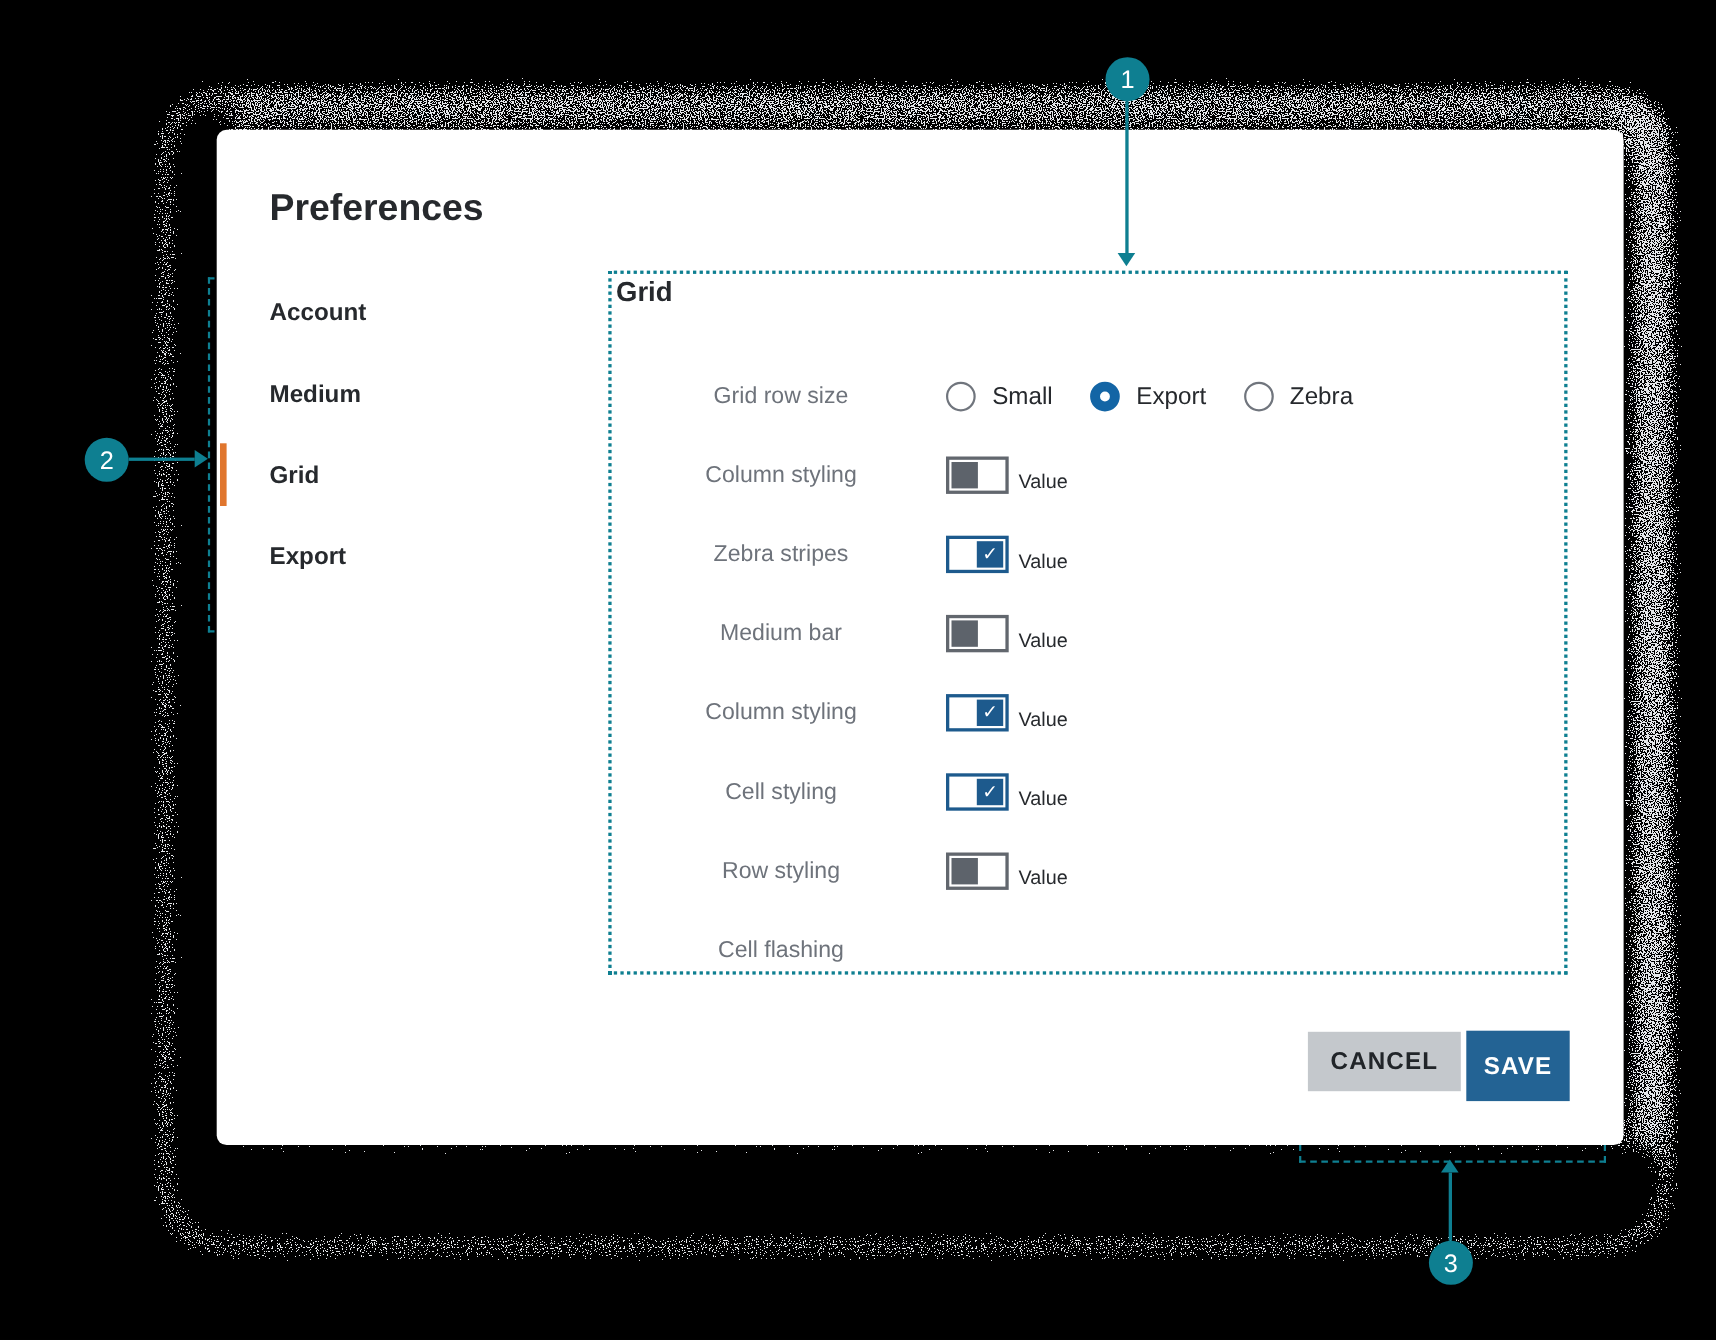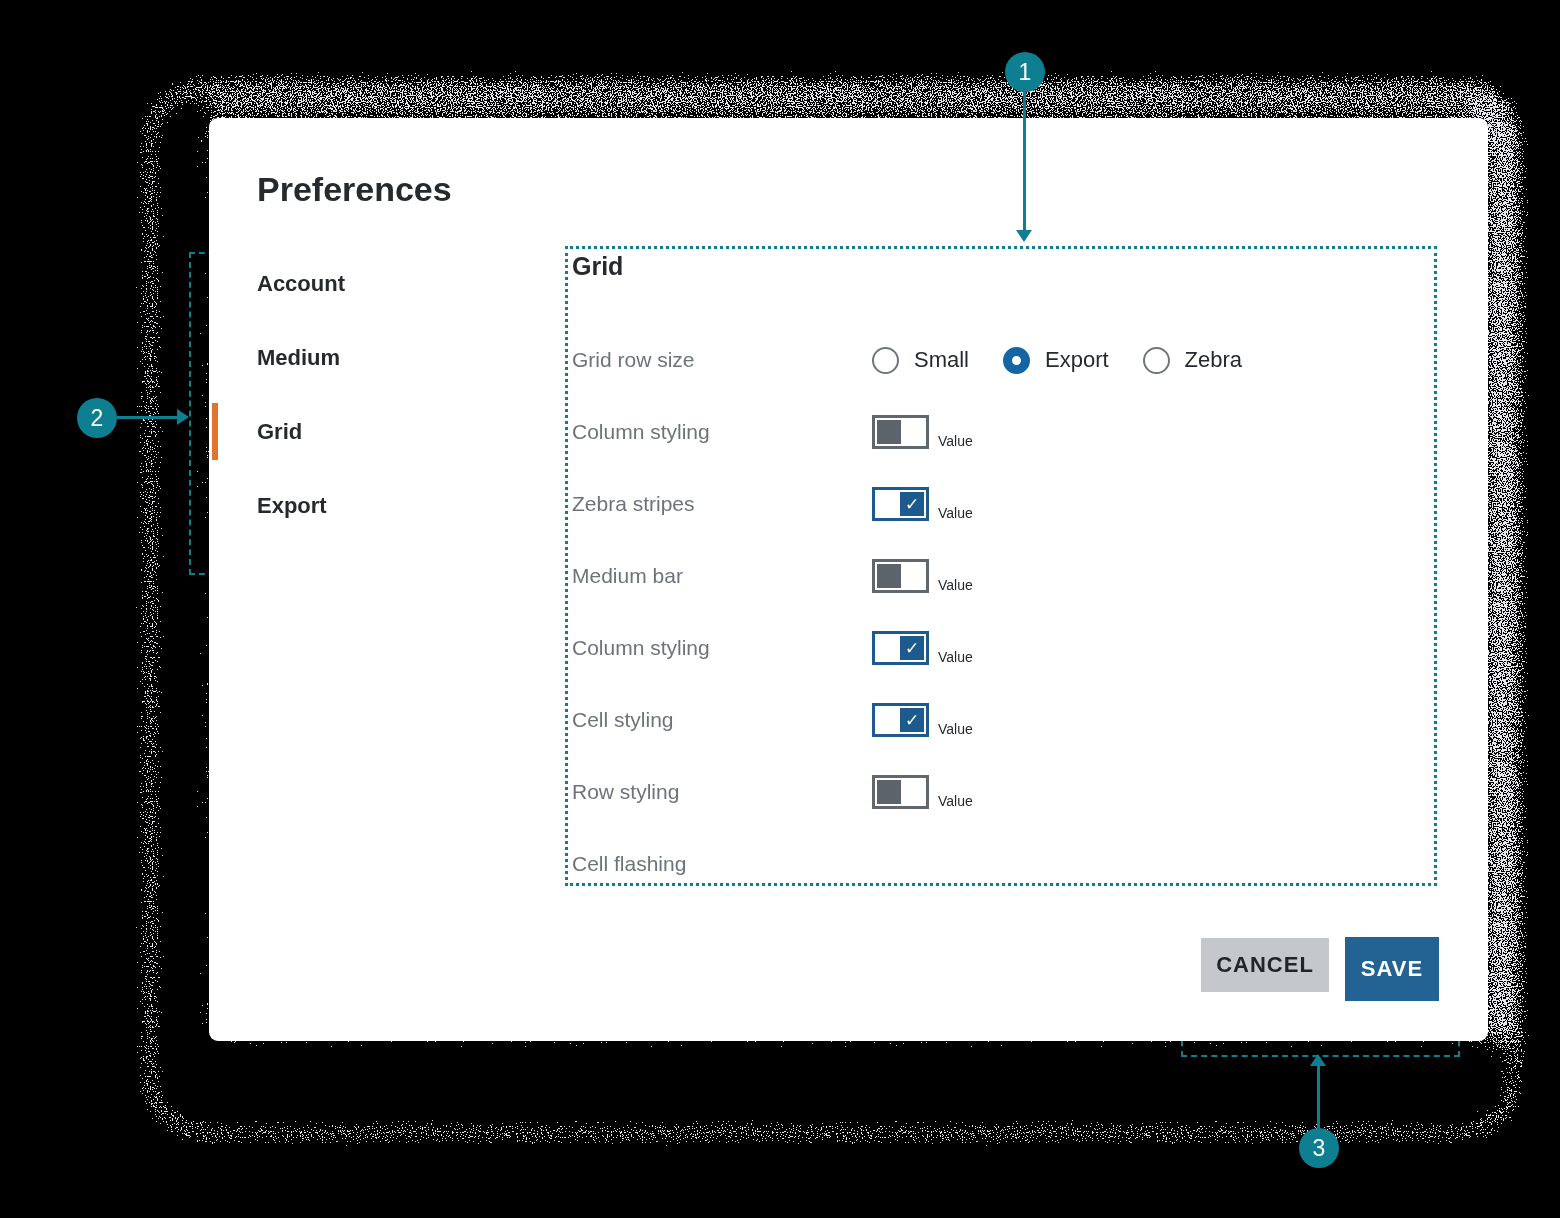--- a/index.html
+++ b/index.html
@@ -19,21 +19,21 @@
   }
   svg.noise{position:absolute;left:0;top:0;z-index:0;}
 
   
   .annot-rect{position:absolute;border:2px dashed var(--teal);z-index:1;}
   #sidebar-rect{left:189px;top:252px;width:150px;height:319px;}
   #footer-rect{left:1181px;top:1008px;width:275px;height:45px;}
 
   
   .card{
-    position:absolute;left:209px;top:118px;width:1279px;height:923px;
+    position:absolute;left:197px;top:118px;width:1279px;height:923px;
     background:#fff;border-radius:9px;z-index:2;
   }
   .page-title{
     position:absolute;left:48px;top:52px;
     font-size:34px;font-weight:700;color:var(--text-dark);
   }
   .sidebar{position:absolute;left:48px;top:152px;}
   .side-item{
     position:relative;height:28px;line-height:28px;margin-bottom:46px;
     font-size:22px;font-weight:600;color:var(--text-dark);cursor:pointer;
@@ -46,48 +46,48 @@
 
   
   .panel{
     position:absolute;left:356px;top:128px;width:872px;height:640px;
     box-sizing:border-box;border:3px dotted var(--teal);
     padding:2px 8px 0 4px;
   }
   .panel-heading{font-size:25px;font-weight:600;color:var(--text-dark);line-height:30px;}
   .rows{margin-top:43px;}
   .row{display:flex;align-items:center;height:72px;}
-  .row-label{width:300px;flex-shrink:0;font-size:21px;color:var(--label-gray);}
+  .row-label{width:300px;flex-shrink:0;font-size:21px;color:var(--label-gray);text-align:center;}
   .row-controls{display:flex;align-items:flex-end;}
   .radio-item{display:flex;align-items:center;margin-right:34px;cursor:pointer;}
   .radio{
     width:27px;height:27px;border-radius:50%;box-sizing:border-box;
     border:2.5px solid #70757d;background:#fff;margin-right:15px;flex-shrink:0;
   }
   .radio.selected{border:9px solid var(--radio-blue);}
   .radio-label{font-size:22px;color:var(--text-dark);}
   .toggle{
     width:57px;height:34px;box-sizing:border-box;border:3px solid #62676e;
     background:#fff;display:flex;align-items:center;padding:2px;cursor:pointer;flex-shrink:0;
   }
   .toggle .knob{
     width:24px;height:24px;background:#5d636b;
     display:flex;align-items:center;justify-content:center;
     font-family:"DejaVu Sans",sans-serif;
   }
   .toggle.on{border-color:var(--blue);}
   .toggle.on .knob{margin-left:auto;background:var(--blue);color:#fff;font-size:17px;font-weight:700;}
-  .value-label{margin-left:9px;font-size:14px;color:var(--text-dark);}
+  .value-label{margin-left:9px;font-size:18px;color:var(--text-dark);}
 
   
   .btn{
     position:absolute;display:flex;align-items:center;justify-content:center;
     font-size:22px;font-weight:600;letter-spacing:1px;cursor:pointer;border:none;
   }
-  .btn-cancel{left:992px;top:820px;width:128px;height:54px;background:var(--cancel-bg);color:#212529;}
+  .btn-cancel{left:992px;top:820px;width:139px;height:54px;background:var(--cancel-bg);color:#212529;}
   .btn-save{left:1136px;top:819px;width:94px;height:64px;background:var(--save-bg);color:#fff;}
 
   
   .badge{
     position:absolute;width:40px;height:40px;border-radius:50%;
     background:var(--teal);color:#fff;font-size:23px;
     display:flex;align-items:center;justify-content:center;z-index:5;
   }
   #badge1{left:1005px;top:52px;}
   #badge2{left:77px;top:398px;}

